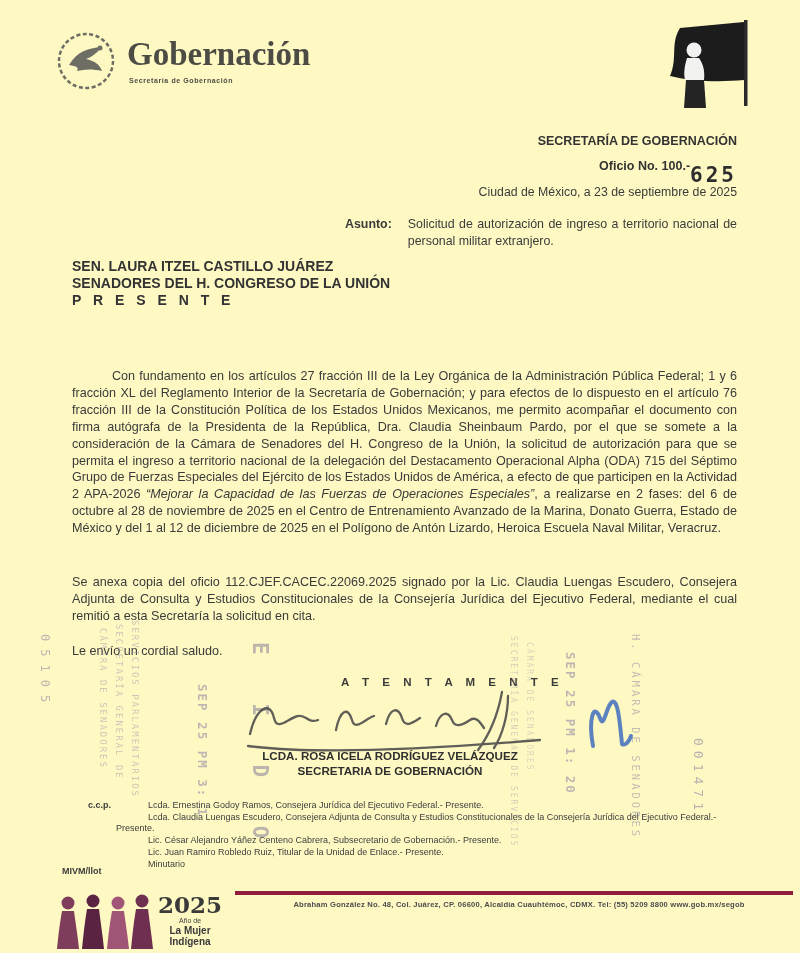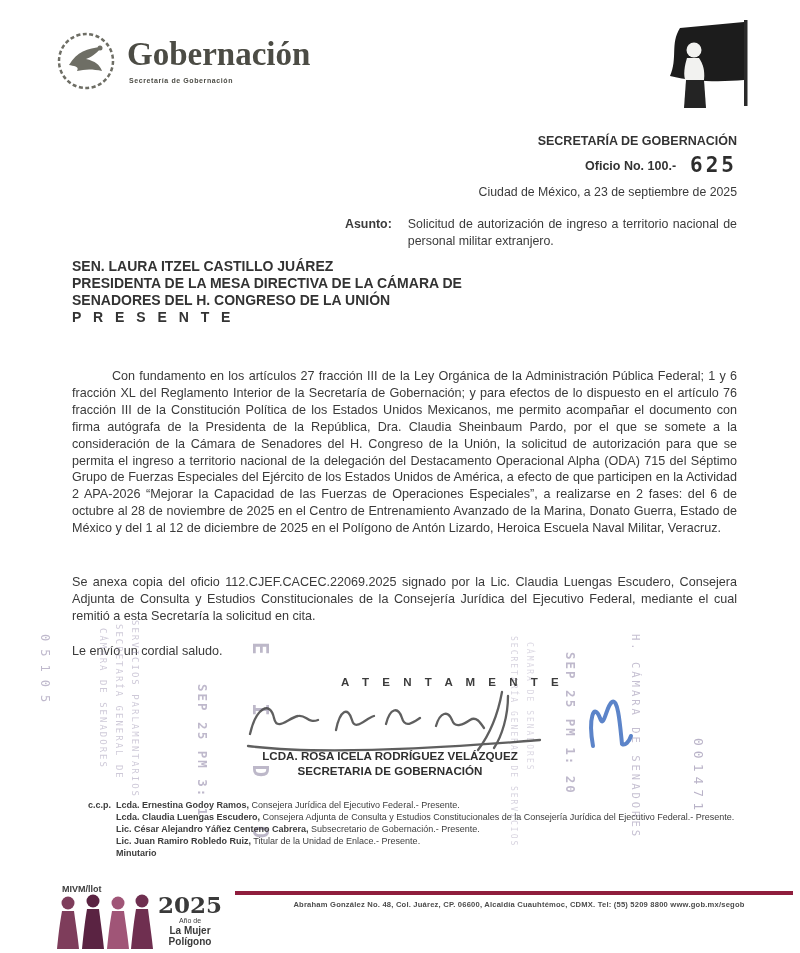--- a/index.html
+++ b/index.html
@@ -1,34 +1,34 @@
 <!DOCTYPE html>
 <html><head>
 <meta charset="utf-8">
 <title>Oficio</title>
 <style>
   html,body { margin:0; padding:0; background:#d9d9d9; }
   .page {
     position:relative; width:800px; height:953px; margin:0 auto;
-    background:#ffffff; overflow:hidden;
+    background:#fef9c3; overflow:hidden;
     font-family:"Liberation Sans", sans-serif; color:#3b3b3b;
   }
   .abs { position:absolute; }
-  .b { font-weight:bold; }
-  .it { }
+  .b { font-weight:normal;margin-left:32px; }
+  .it { font-style:italic; }
 
   
   .logo-row { display:flex; align-items:flex-start; gap:10px; }
   .wordmark { font-family:"Liberation Serif", serif; font-size:33px; font-weight:600; color:#4c4c45; line-height:1; margin-top:8px; }
   .wordmark-sub { font-size:7px; font-weight:bold; letter-spacing:0.6px; color:#4c4c45; margin-top:6px; margin-left:2px; }
 
   .secretariat-block { right:63px; top:133px; text-align:right; }
   .h12b { font-size:12.5px; font-weight:bold; color:#333; line-height:16px; }
   .oficio-line { margin-top:2px; }
-  .stamp-number { font-family:"DejaVu Sans Mono", monospace; font-size:21px; font-weight:bold; letter-spacing:3px; color:#2d2d2d; margin-left:14px; position:relative; top:2px; }
+  .stamp-number { font-family:"DejaVu Sans Mono", monospace; font-size:21px; font-weight:bold; letter-spacing:3px; color:#2d2d2d; position:relative; top:12px; }
   .dateline { right:63px; top:185px; font-size:12.3px; color:#3b3b3b; }
 
   .subject { left:345px; top:216px; width:392px; display:flex; gap:16px; font-size:12.4px; line-height:16.5px; }
   .subject-label { font-weight:bold; white-space:nowrap; }
   .subject-text { width:335px; text-align:justify; }
 
   .recipient { left:72px; top:258px; font-size:14px; font-weight:bold; line-height:17px; color:#333; }
   .presente { letter-spacing:4px; }
 
   .body-p { left:72px; width:665px; font-size:12.6px; line-height:16.9px; text-align:justify; color:#3a3a3a; }
@@ -36,21 +36,21 @@
   .p2 { top:574px; }
   .closing { left:72px; top:644px; font-size:12.6px; color:#3a3a3a; }
 
   .atentamente { left:341px; top:676px; font-size:11.5px; font-weight:bold; letter-spacing:5px; color:#3c3c3c; }
   .sig-name-block { left:190px; top:748px; width:400px; text-align:center; font-size:11.6px; font-weight:bold; line-height:15px; color:#2f2f2f; }
 
   .ccp { left:88px; top:800px; width:650px; font-size:9px; line-height:11.4px; color:#3d3d3d; display:flex; gap:5px; }
   .ccp-label { font-weight:bold; white-space:nowrap; }
   .ccp-items div { margin-bottom:0.5px; }
 
-  .initials { left:62px; top:884px; font-size:9px; font-weight:bold; color:#3d3d3d; }
+  .initials { left:62px; top:866px; font-size:9px; font-weight:bold; color:#3d3d3d; }
 
   .footer-rule { left:235px; top:891px; width:558px; height:3.5px; background:#8f1d3d; }
   .footer-address { left:245px; top:900px; width:548px; font-size:7.6px; font-weight:bold; color:#4c4c4c; text-align:center; letter-spacing:0.2px; }
   .year-block { left:152px; top:893px; width:76px; text-align:center; color:#3a3a3a; }
   .year-big { font-family:"DejaVu Serif", serif; font-size:23px; font-weight:bold; line-height:24px; }
   .year-s1 { font-size:7px; line-height:8px; }
   .year-s2 { font-size:10px; font-weight:bold; line-height:11px; }
 
   
   .stamp { position:absolute; transform:rotate(90deg); transform-origin:0 0; white-space:nowrap;
@@ -100,21 +100,20 @@
   </div>
   <div class="abs dateline">Ciudad de México, a 23 de septiembre de 2025</div>
 
   <div class="abs subject">
     <span class="subject-label">Asunto:</span>
     <span class="subject-text">Solicitud de autorización de ingreso a territorio nacional de personal militar extranjero.</span>
   </div>
 
   <div class="abs recipient">
     <div>SEN. LAURA ITZEL CASTILLO JUÁREZ</div>
-    <div>PRESIDENTA DE LA MESA DIRECTIVA DE LA CÁMARA DE</div>
     <div>SENADORES DEL H. CONGRESO DE LA UNIÓN</div>
     <div class="presente">P R E S E N T E</div>
   </div>
 
   <div class="abs body-p p1"><span>Con fundamento en los artículos 27 fracción III de la Ley Orgánica de la Administración Pública Federal; 1 y 6 fracción XL del Reglamento Interior de la Secretaría de Gobernación; y para efectos de lo dispuesto en el artículo 76 fracción III de la Constitución Política de los Estados Unidos Mexicanos, me permito acompañar el documento con firma autógrafa de la Presidenta de la República, Dra. Claudia Sheinbaum Pardo, por el que se somete a la consideración de la Cámara de Senadores del H. Congreso de la Unión, la solicitud de autorización para que se permita el ingreso a territorio nacional de la delegación del Destacamento Operacional Alpha (ODA) 715 del Séptimo Grupo de Fuerzas Especiales del Ejército de los Estados Unidos de América, a efecto de que participen en la Actividad 2 APA-2026 </span><span class="it">“Mejorar la Capacidad de las Fuerzas de Operaciones Especiales”</span><span>, a realizarse en 2 fases: del 6 de octubre al 28 de noviembre de 2025 en el Centro de Entrenamiento Avanzado de la Marina, Donato Guerra, Estado de México y del 1 al 12 de diciembre de 2025 en el Polígono de Antón Lizardo, Heroica Escuela Naval Militar, Veracruz.</span></div>
 
   <div class="abs body-p p2">Se anexa copia del oficio 112.CJEF.CACEC.22069.2025 signado por la Lic. Claudia Luengas Escudero, Consejera Adjunta de Consulta y Estudios Constitucionales de la Consejería Jurídica del Ejecutivo Federal, mediante el cual remitió a esta Secretaría la solicitud en cita.</div>
 
   <div class="abs closing">Le envío un cordial saludo.</div>
 
@@ -174,19 +173,19 @@
         <path d="M56,21 C53,38 52,50 51,59 L73,59 C72,48 70,36 68,21 Z" fill="#a05577"></path>
       <circle cx="86" cy="11" r="6.5" fill="#6f2f50"></circle>
         <path d="M80,19 C77,37 76,50 75,59 L97,59 C96,48 94,35 92,19 Z" fill="#6f2f50"></path>
     </g>
   </svg>
 
   <div class="abs year-block">
     <div class="year-big">2025</div>
     <div class="year-s1">Año de</div>
     <div class="year-s2">La Mujer</div>
-    <div class="year-s2">Polígono</div>
+    <div class="year-s2">Indígena</div>
   </div>
 
   <div class="abs footer-rule"></div>
   <div class="abs footer-address">Abraham González No. 48, Col. Juárez, CP. 06600, Alcaldía Cuauhtémoc, CDMX.  Tel: (55) 5209 8800   www.gob.mx/segob</div>
 
 </div>
 
 </body></html>

